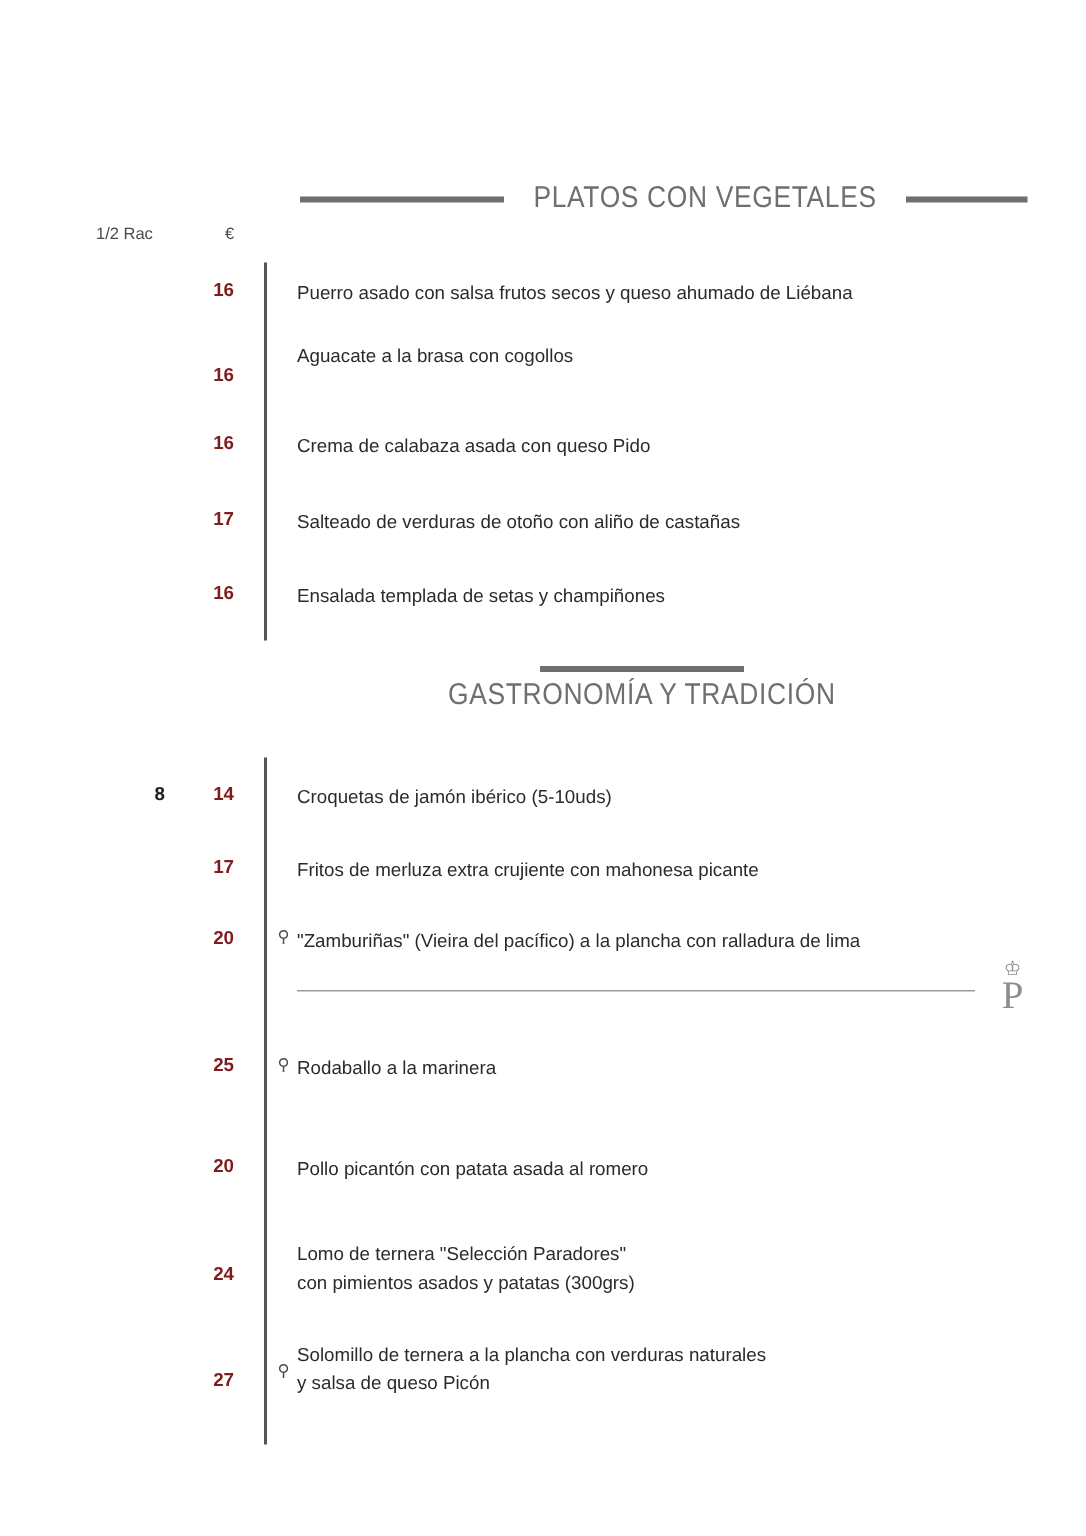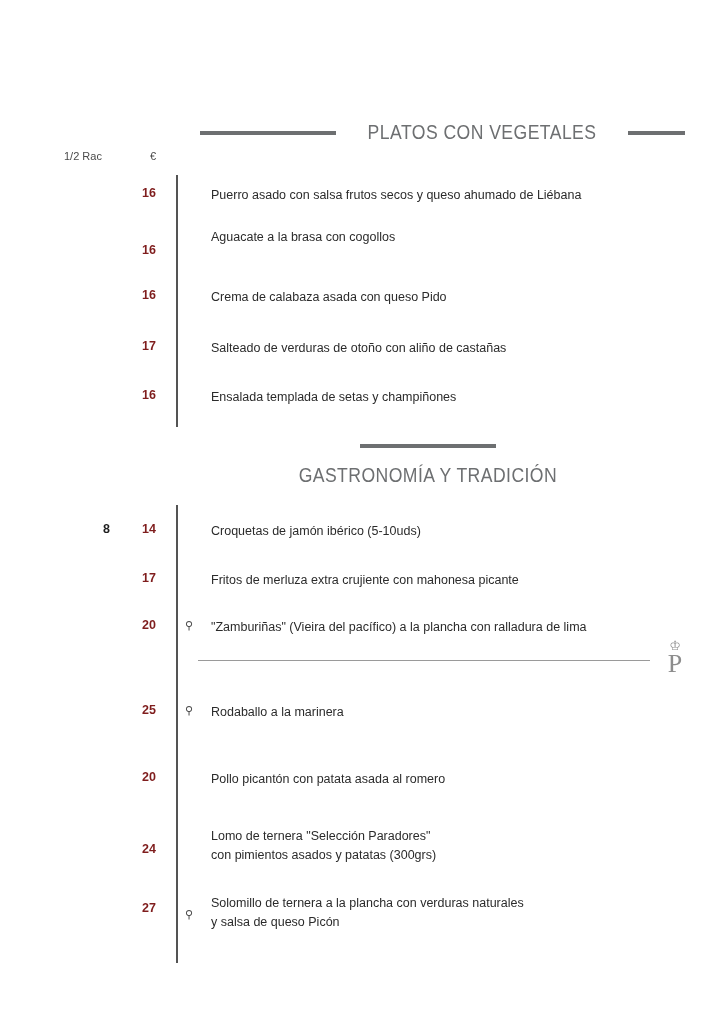--- a/index.html
+++ b/index.html
@@ -20,21 +20,21 @@
     position: relative;
     width: 724px;
     height: 1024px;
     background: #ffffff;
   }
 
   
   .section-head {
     display: flex;
     align-items: center;
-    gap: 16px;
+    gap: 4px;
     margin: 0;
   }
   .rule {
     height: 4px;
     background: #6d6f71;
     flex: 0 0 auto;
   }
   .rule.flex {
     flex: 1 1 auto;
   }
@@ -126,21 +126,21 @@
     left: 182px;
     top: 1px;
     width: 14px;
     text-align: center;
     font-size: 11px;
     color: #4a4a4a;
     line-height: 1.15;
   }
   .desc {
     position: absolute;
-    left: 211px;
+    left: 198px;
     width: 500px;
     font-size: 12.5px;
     color: #2b2b2b;
     line-height: 1.55;
   }
   .desc .l2 { display: block; }
 
   
   #inner-rule {
     position: absolute;
@@ -275,21 +275,21 @@
     <span class="price-full" style="top:15px;">24</span>
     <span class="fishmark"></span>
     <span class="desc">
       <span class="l1">Lomo de ternera "Selección Paradores"</span>
       <span class="l2">con pimientos asados y patatas (300grs)</span>
     </span>
   </div>
 
   <div class="item" style="top:894px;">
     <span class="price-half"></span>
-    <span class="price-full" style="top:7px;">27</span>
+    <span class="price-full" style="top:19px;">27</span>
     <span class="fishmark" style="top:14px;">⚲</span>
     <span class="desc">
       <span class="l1">Solomillo de ternera a la plancha con verduras naturales</span>
       <span class="l2">y salsa de queso Picón</span>
     </span>
   </div>
 
   <div class="logo">
     <div class="crown">♔</div>
     <div class="pchar">P</div>

